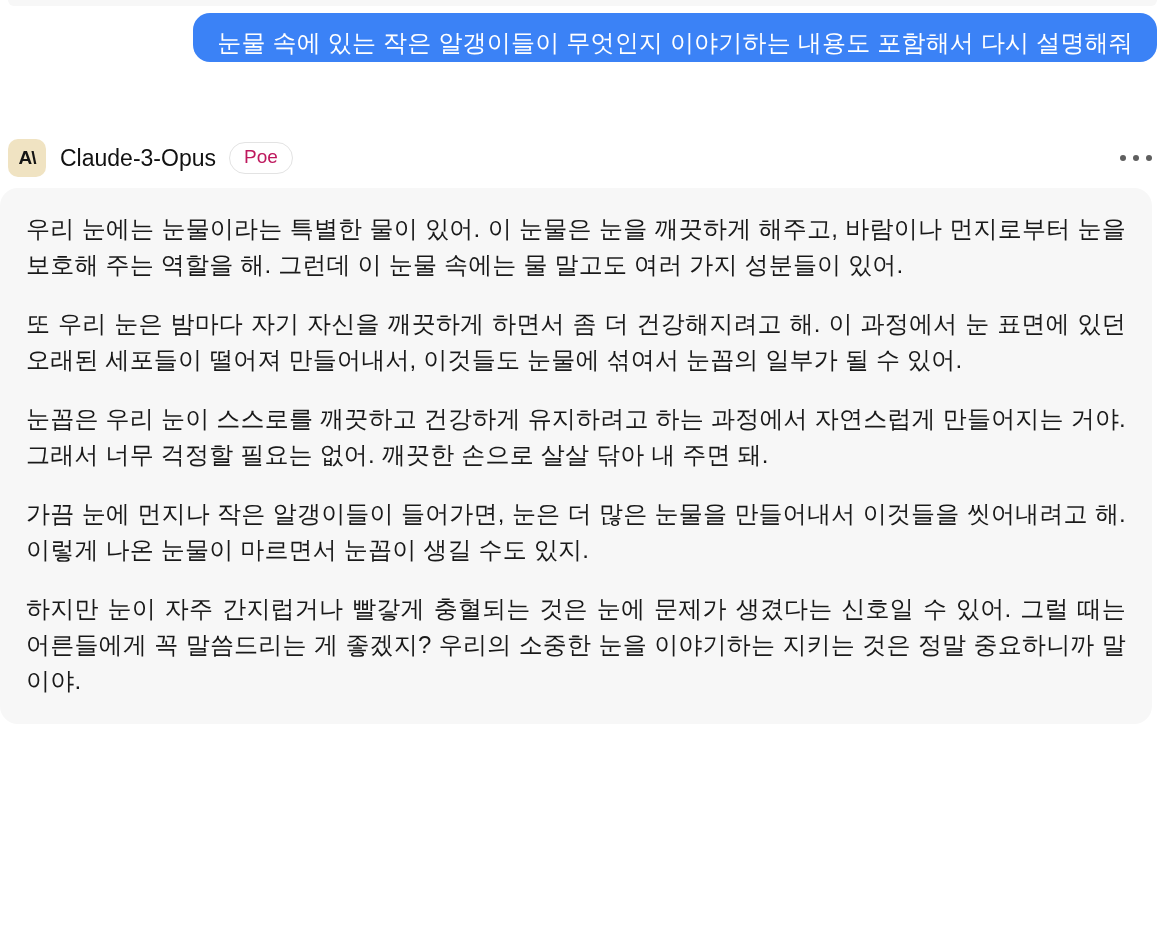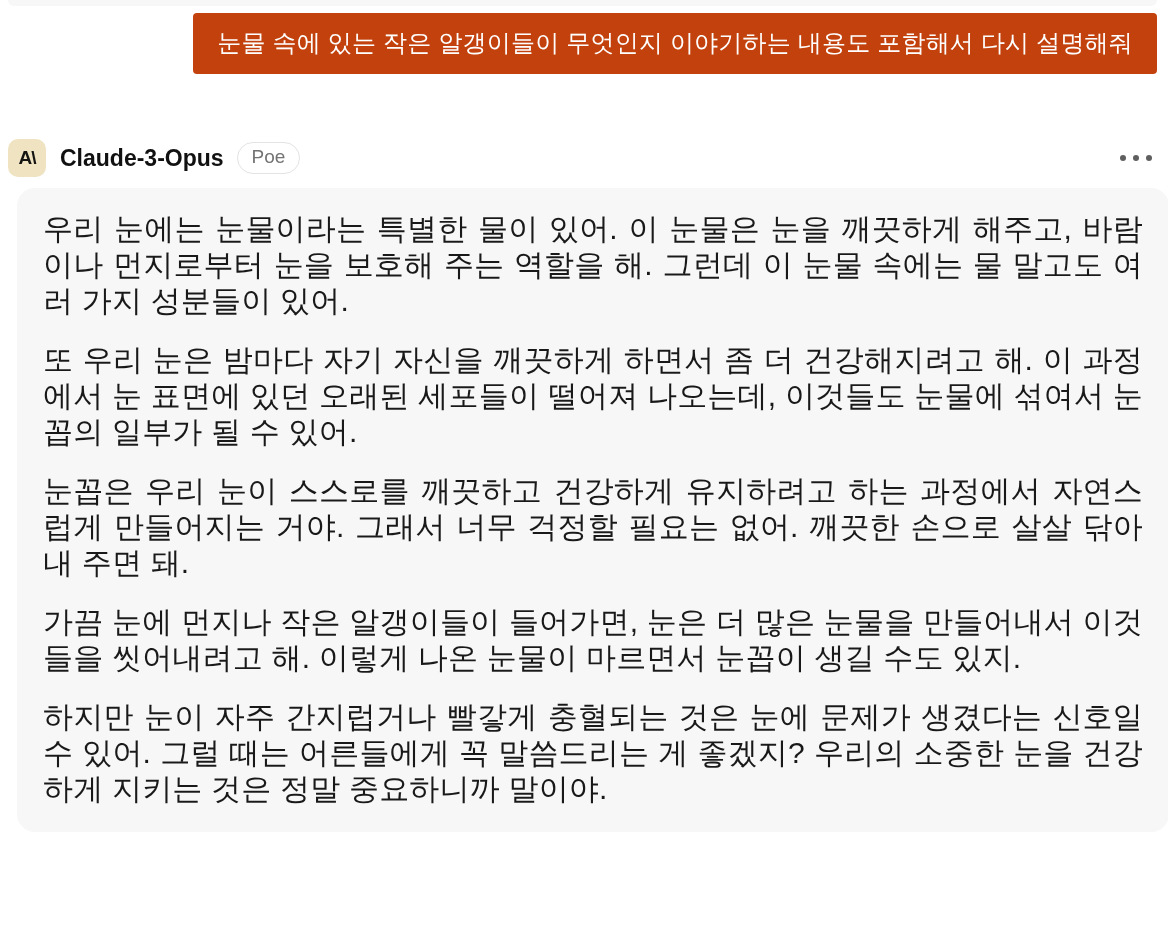--- a/index.html
+++ b/index.html
@@ -18,24 +18,24 @@
     border-radius: 0 0 18px 18px;
   }
 
   
   .user-row {
     position: absolute; top: 13px; left: 0; right: 11px;
     display: flex; justify-content: flex-end;
   }
   .user-bubble {
     max-width: 1038px;
-    background: #c2410c;
+    background: #3b82f6;
     color: #ffffff;
-    border-radius: 4px;
-    padding: 11px 24px 13px 24px;
+    border-radius: 17px;
+    padding: 11px 24px 1px 24px;
     font-size: 24px;
     line-height: 37px;
     letter-spacing: 0.2px;
   }
 
   
   .bot-header {
     position: absolute; top: 138px; left: 8px; right: 14px; height: 40px;
     display: flex; align-items: center;
   }
@@ -45,54 +45,54 @@
     border-radius: 10px;
     display: flex; align-items: center; justify-content: center;
     font-weight: 700; font-size: 19px; color: #141413;
     letter-spacing: -1px;
     cursor: pointer;
     flex: 0 0 auto;
   }
   .bot-name {
     margin-left: 14px;
     font-size: 23px;
-    font-weight: 700;
+    font-weight: 400;
     color: #111111;
     white-space: nowrap;
   }
   .poe-badge {
     margin-left: 13px;
     border: 1px solid #e3e3e3;
     background: #ffffff;
     border-radius: 999px;
     padding: 2px 14px 4px 14px;
     font-size: 19px;
-    color: #737373;
+    color: #be185d;
     cursor: pointer;
     line-height: 24px;
   }
   .header-spacer { flex: 1 1 auto; }
   .ellipsis-menu {
     display: flex; align-items: center; gap: 7px;
     padding: 6px 2px;
     cursor: pointer;
   }
   .ellipsis-menu .dot {
     width: 6px; height: 6px; border-radius: 50%;
     background: #5f5f5f;
   }
 
   
   .bot-bubble {
-    position: absolute; top: 188px; left: 17px; width: 1152px;
+    position: absolute; top: 188px; left: 0; width: 1152px;
     background: #f7f7f7;
     border-radius: 18px;
     padding: 23px 26px 25px 26px;
     color: #191919;
-    font-size: 30px;
+    font-size: 24px;
     line-height: 36px;
     text-align: justify;
     word-break: break-all;
     letter-spacing: 0.2px;
   }
   .bot-bubble p { margin-bottom: 23px; }
   .bot-bubble p:last-child { margin-bottom: 0; }
 </style>
 </head>
 <body>
@@ -114,19 +114,19 @@
     <div class="header-spacer"></div>
     <div class="ellipsis-menu">
       <span class="dot"></span>
       <span class="dot"></span>
       <span class="dot"></span>
     </div>
   </div>
 
   <div class="bot-bubble">
     <p>우리 눈에는 눈물이라는 특별한 물이 있어. 이 눈물은 눈을 깨끗하게 해주고, 바람이나 먼지로부터 눈을 보호해 주는 역할을 해. 그런데 이 눈물 속에는 물 말고도 여러 가지 성분들이 있어.</p>
-    <p>또 우리 눈은 밤마다 자기 자신을 깨끗하게 하면서 좀 더 건강해지려고 해. 이 과정에서 눈 표면에 있던 오래된 세포들이 떨어져 나오는데, 이것들도 눈물에 섞여서 눈꼽의 일부가 될 수 있어.</p>
+    <p>또 우리 눈은 밤마다 자기 자신을 깨끗하게 하면서 좀 더 건강해지려고 해. 이 과정에서 눈 표면에 있던 오래된 세포들이 떨어져 만들어내서, 이것들도 눈물에 섞여서 눈꼽의 일부가 될 수 있어.</p>
     <p>눈꼽은 우리 눈이 스스로를 깨끗하고 건강하게 유지하려고 하는 과정에서 자연스럽게 만들어지는 거야. 그래서 너무 걱정할 필요는 없어. 깨끗한 손으로 살살 닦아 내 주면 돼.</p>
     <p>가끔 눈에 먼지나 작은 알갱이들이 들어가면, 눈은 더 많은 눈물을 만들어내서 이것들을 씻어내려고 해. 이렇게 나온 눈물이 마르면서 눈꼽이 생길 수도 있지.</p>
-    <p>하지만 눈이 자주 간지럽거나 빨갛게 충혈되는 것은 눈에 문제가 생겼다는 신호일 수 있어. 그럴 때는 어른들에게 꼭 말씀드리는 게 좋겠지? 우리의 소중한 눈을 건강하게 지키는 것은 정말 중요하니까 말이야.</p>
+    <p>하지만 눈이 자주 간지럽거나 빨갛게 충혈되는 것은 눈에 문제가 생겼다는 신호일 수 있어. 그럴 때는 어른들에게 꼭 말씀드리는 게 좋겠지? 우리의 소중한 눈을 이야기하는 지키는 것은 정말 중요하니까 말이야.</p>
   </div>
 
 </div>
 
 </body></html>

